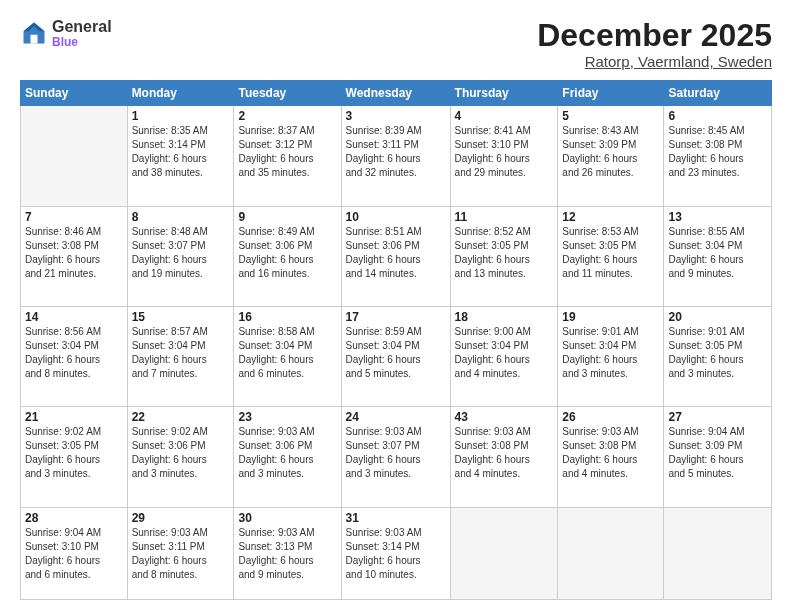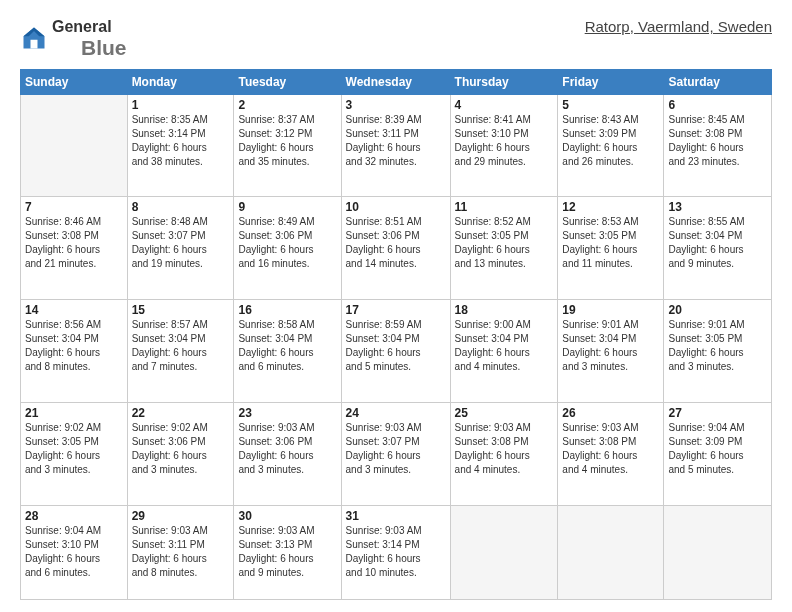--- a/index.html
+++ b/index.html
@@ -32,24 +32,23 @@
       display: flex;
       flex-direction: column;
       line-height: 1.1;
     }
     .logo-general {
       font-size: 16px;
       font-weight: bold;
       color: #333;
     }
     .logo-blue {
-      font-size: 21px;
-      font-weight: bold;
-      color: #737373;
-      margin-left: 29px;
+      font-size: 12px;
+      font-weight: bold;
+      color: #8b5cf6;
     }
     .logo-icon {
       width: 28px;
       height: 28px;
     }
     .title-block {
       text-align: right;
     }
     .month-title {
       font-size: 32px;
@@ -116,20 +115,21 @@
         <polygon points="16,4 28,14 28,28 4,28 4,14" fill="#3a7fc1"></polygon>
         <polygon points="16,4 28,14 22,14 16,8 10,14 4,14" fill="#1a5fa0"></polygon>
         <rect x="12" y="18" width="8" height="10" fill="#fff"></rect>
       </svg>
       <div class="logo-text">
         <span class="logo-general">General</span>
         <span class="logo-blue">Blue</span>
       </div>
     </div>
     <div class="title-block">
+      <div class="month-title">December 2025</div>
       <div class="subtitle">Ratorp, Vaermland, Sweden</div>
     </div>
   </div>
 
   <table class="calendar">
     <thead>
       <tr>
         <th>Sunday</th>
         <th>Monday</th>
         <th>Tuesday</th>
@@ -238,21 +238,21 @@
           </td>
           <td>
             <span class="day-num">23</span>
             <div class="cell-text">Sunrise: 9:03 AM<br>Sunset: 3:06 PM<br>Daylight: 6 hours<br>and 3 minutes.</div>
           </td>
           <td>
             <span class="day-num">24</span>
             <div class="cell-text">Sunrise: 9:03 AM<br>Sunset: 3:07 PM<br>Daylight: 6 hours<br>and 3 minutes.</div>
           </td>
           <td>
-            <span class="day-num">25</span>
+            <span class="day-num">43</span>
             <div class="cell-text">Sunrise: 9:03 AM<br>Sunset: 3:08 PM<br>Daylight: 6 hours<br>and 4 minutes.</div>
           </td>
           <td>
             <span class="day-num">26</span>
             <div class="cell-text">Sunrise: 9:03 AM<br>Sunset: 3:08 PM<br>Daylight: 6 hours<br>and 4 minutes.</div>
           </td>
           <td>
             <span class="day-num">27</span>
             <div class="cell-text">Sunrise: 9:04 AM<br>Sunset: 3:09 PM<br>Daylight: 6 hours<br>and 5 minutes.</div>
           </td>

